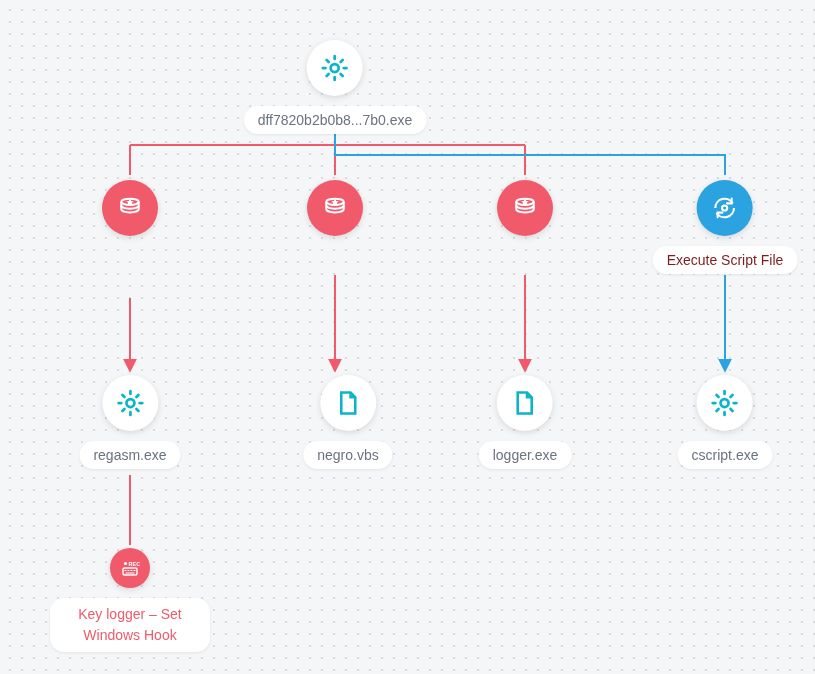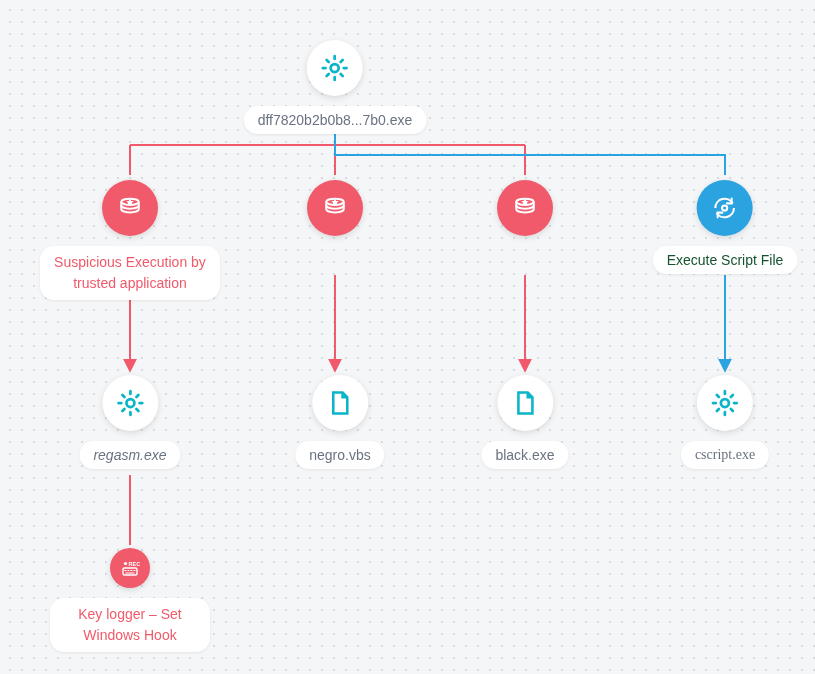--- a/index.html
+++ b/index.html
@@ -55,21 +55,21 @@
     white-space: nowrap;
     box-shadow: 0 1px 3px rgba(0,0,0,0.08);
     text-align: center;
   }
   .label.multiline {
     white-space: normal;
     max-width: 180px;
     line-height: 1.5;
   }
   .label.red { color: #f05a6a; }
-  .label.blue { color: #14532d; }
+  .label.blue { color: #7f1d1d; }
   .icon { display: block; }
 </style>
 </head>
 <body>
 
 <svg class="connectors">
   <defs>
     <marker id="arrow-red" viewBox="0 0 10 10" refX="8" refY="5" markerWidth="7" markerHeight="7" orient="auto-start-reverse">
       <path d="M 0 0 L 10 5 L 0 10 z" fill="#f05a6a"></path>
     </marker>
@@ -108,43 +108,42 @@
 
 <div class="node" style="left:130px; top:180px;">
   <div class="circle red">
     <svg class="icon" width="30" height="30" viewBox="0 0 24 24" fill="none" stroke="#ffffff" stroke-width="1.6">
       <ellipse cx="12" cy="7" rx="7" ry="2.5"></ellipse>
       <path d="M5 7v3c0 1.4 3.1 2.5 7 2.5s7-1.1 7-2.5V7"></path>
       <path d="M5 10v3c0 1.4 3.1 2.5 7 2.5s7-1.1 7-2.5v-3"></path>
       <path d="M12 4.5l1 1.8 2 .2-1.5 1.3.4 2L12 8.8l-1.9 1 .4-2L9 6.5l2-.2z" fill="#ffffff" stroke="none"></path>
     </svg>
   </div>
-  <div class="label red multiline">Suspicious Execution by trusted application</div>
-</div>
-<div class="node" style="left:130px; top:375px;font-style:italic;">
+</div>
+<div class="node" style="left:130px; top:375px;">
   <div class="circle">
     <svg class="icon" width="30" height="30" viewBox="0 0 24 24" fill="none" stroke="#0bb5c9" stroke-width="2.2">
       <circle cx="12" cy="12" r="3.2"></circle>
       <path d="M12 2.5v2.2M12 19.3v2.2M21.5 12h-2.2M4.7 12H2.5M18.4 5.6l-1.6 1.6M7.2 16.8l-1.6 1.6M18.4 18.4l-1.6-1.6M7.2 7.2 5.6 5.6" stroke-linecap="round"></path>
     </svg>
   </div>
   <div class="label">regasm.exe</div>
 </div>
 
 <div class="node" style="left:335px; top:180px;">
   <div class="circle red">
     <svg class="icon" width="30" height="30" viewBox="0 0 24 24" fill="none" stroke="#ffffff" stroke-width="1.6">
       <ellipse cx="12" cy="7" rx="7" ry="2.5"></ellipse>
       <path d="M5 7v3c0 1.4 3.1 2.5 7 2.5s7-1.1 7-2.5V7"></path>
       <path d="M5 10v3c0 1.4 3.1 2.5 7 2.5s7-1.1 7-2.5v-3"></path>
       <path d="M12 4.5l1 1.8 2 .2-1.5 1.3.4 2L12 8.8l-1.9 1 .4-2L9 6.5l2-.2z" fill="#ffffff" stroke="none"></path>
     </svg>
   </div>
 </div>
-<div class="node" style="left:340px; top:375px;">
+<div class="node" style="left:348px; top:375px;">
   <div class="circle">
     <svg class="icon" width="28" height="28" viewBox="0 0 24 24" fill="none" stroke="#0bb5c9" stroke-width="2.2">
       <path d="M6 3h8l4 4v14H6z"></path>
       <path d="M14 3v4h4"></path>
     </svg>
   </div>
   <div class="label">negro.vbs</div>
 </div>
 
 <div class="node" style="left:525px; top:180px;">
@@ -157,35 +156,35 @@
     </svg>
   </div>
 </div>
 <div class="node" style="left:525px; top:375px;">
   <div class="circle">
     <svg class="icon" width="28" height="28" viewBox="0 0 24 24" fill="none" stroke="#0bb5c9" stroke-width="2.2">
       <path d="M6 3h8l4 4v14H6z"></path>
       <path d="M14 3v4h4"></path>
     </svg>
   </div>
-  <div class="label">black.exe</div>
+  <div class="label">logger.exe</div>
 </div>
 
 <div class="node" style="left:725px; top:180px;">
   <div class="circle blue">
     <svg class="icon" width="28" height="28" viewBox="0 0 24 24" fill="none" stroke="#ffffff" stroke-width="1.8">
       <path d="M4 12a8 8 0 0 1 14.9-4"></path>
       <path d="M20 12a8 8 0 0 1-14.9 4"></path>
       <path d="M18 4v4h-4M6 20v-4h4" stroke-linecap="round"></path>
       <circle cx="12" cy="12" r="2.2"></circle>
     </svg>
   </div>
   <div class="label blue">Execute Script File</div>
 </div>
-<div class="node" style="left:725px; top:375px;font-family:Liberation Serif, serif;">
+<div class="node" style="left:725px; top:375px;">
   <div class="circle">
     <svg class="icon" width="30" height="30" viewBox="0 0 24 24" fill="none" stroke="#0bb5c9" stroke-width="2.2">
       <circle cx="12" cy="12" r="3.2"></circle>
       <path d="M12 2.5v2.2M12 19.3v2.2M21.5 12h-2.2M4.7 12H2.5M18.4 5.6l-1.6 1.6M7.2 16.8l-1.6 1.6M18.4 18.4l-1.6-1.6M7.2 7.2 5.6 5.6" stroke-linecap="round"></path>
     </svg>
   </div>
   <div class="label">cscript.exe</div>
 </div>
 
 <div class="node" style="left:130px; top:548px;">

